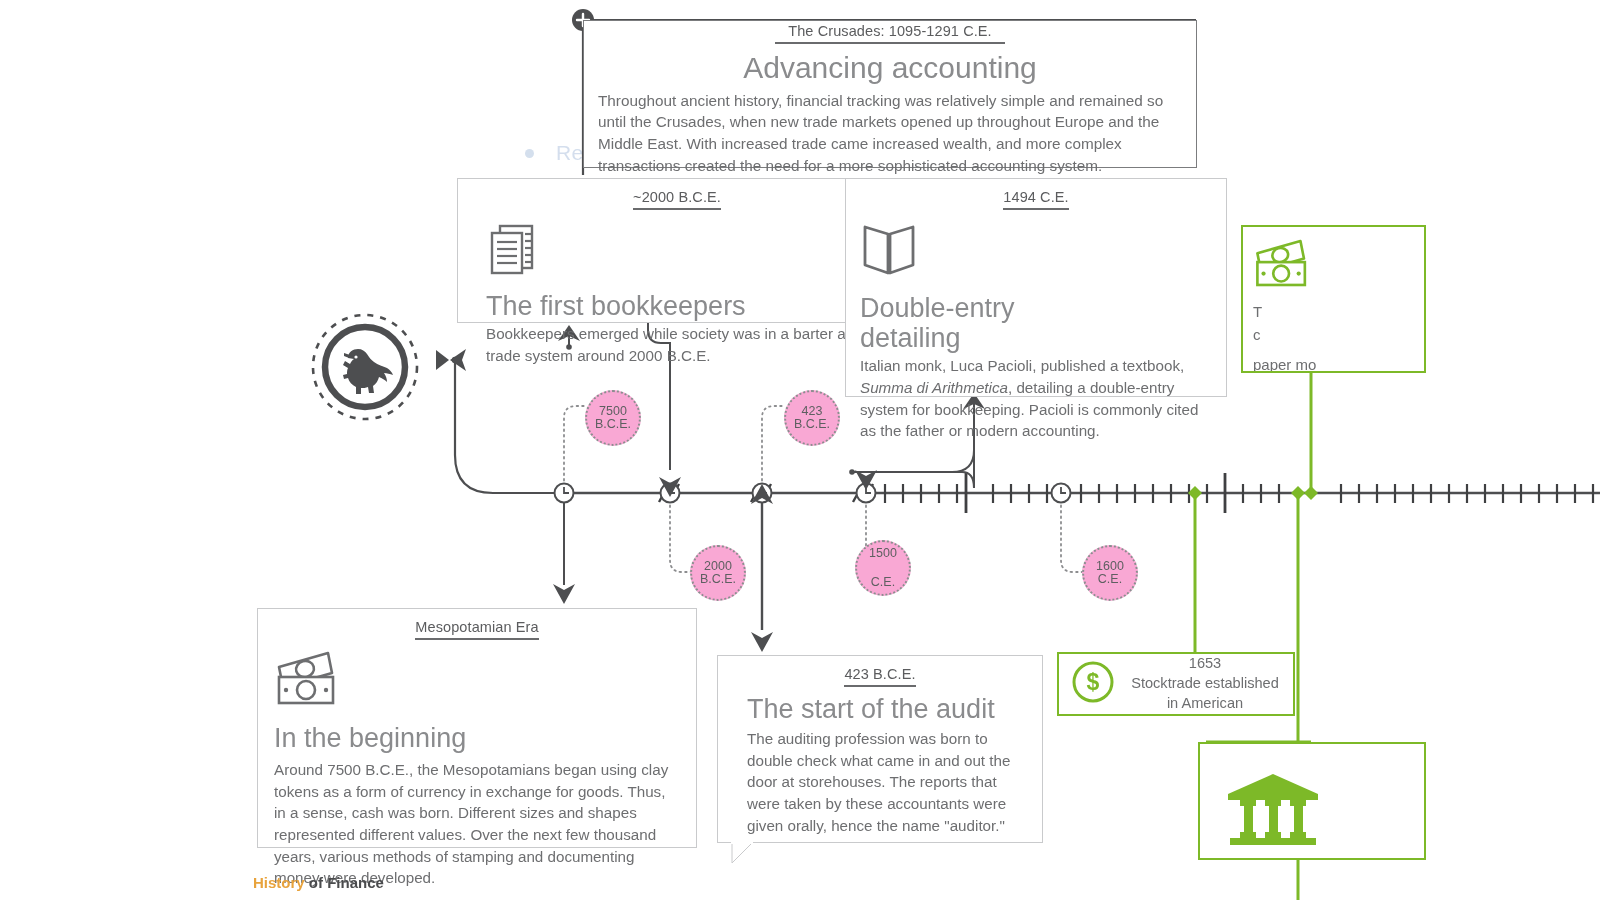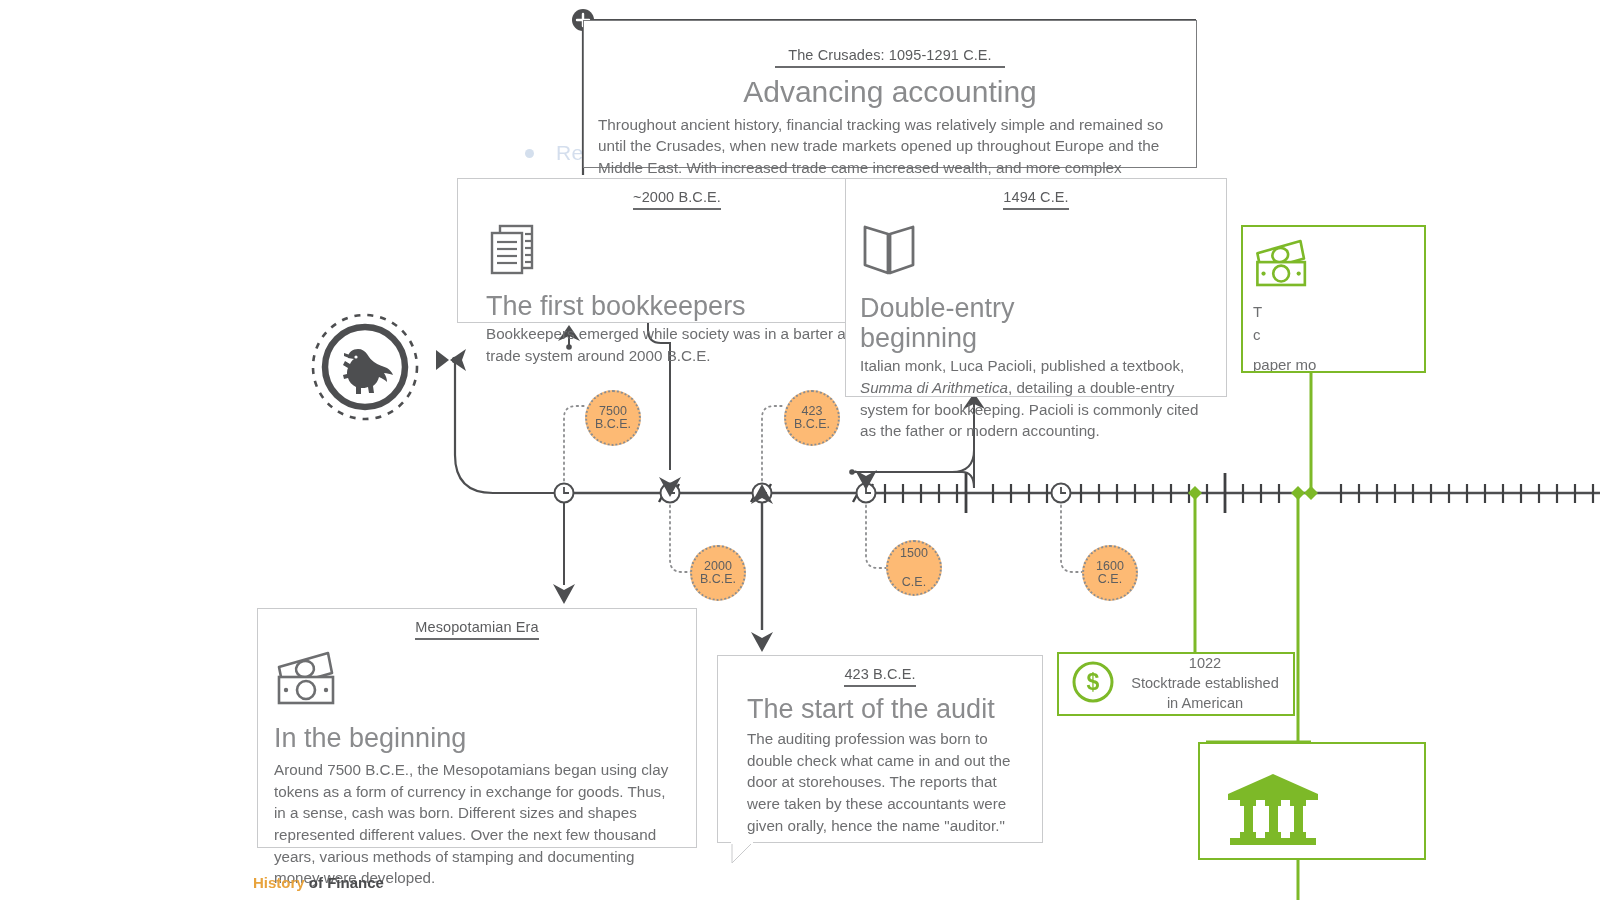--- a/index.html
+++ b/index.html
@@ -36,21 +36,21 @@
   .row{display:flex;align-items:flex-start;gap:10px;flex-direction:column;}
   .icon-slot{flex:0 0 auto;}
   .txt-slot{flex:1 1 auto;}
 
   
   .bubble{
     position:absolute;width:56px;height:56px;border-radius:50%;
     border:2px dotted #8c8d8f;
     display:flex;flex-direction:column;align-items:center;justify-content:center;
     font-size:12.5px;line-height:1.06;color:#5e5f61;text-align:center;
-    background:#fdba74;box-sizing:border-box;
+    background:#f9a8d4;box-sizing:border-box;
   }
 
   
   .watermark{
     position:absolute;font-size:21px;color:#cdd9ea;opacity:.85;
     letter-spacing:.3px;pointer-events:none;white-space:nowrap;
   }
   .wm-dot{
     position:absolute;width:9px;height:9px;border-radius:50%;
     background:#cdd9ea;opacity:.85;
@@ -238,21 +238,21 @@
                  c2,3 3,6 3,9 c-2,-2 -5,-4 -8,-5 c-1,4 -3,7 -6,9
                  l1,7 l-5,0 l-1,-6 c-2,1 -5,1 -7,1 l0,6 l-5,0 l0,-7
                  c-4,-2 -7,-5 -8,-9 l-4,1 l-1,-4 l4,-1 c0,-2 0,-4 1,-6
                  l-5,-3 l2,-4 l5,3 c1,-2 2,-4 4,-5 z"></path>
         <path d="M40,43 l-6,-2 l0,3 l5,2 z"></path>
         <circle cx="46" cy="45" r="1.6" fill="#fff"></circle>
       </g>
     </svg>
   </div>
 
-  <div class="card dark" style="left:583px;top:20px;width:614px;height:148px;padding:26px 14px 12px 14px;">
+  <div class="card dark" style="left:583px;top:20px;width:614px;height:148px;padding:2px 14px 12px 14px;">
     <div class="eyebrow wide">The Crusades: 1095-1291 C.E.</div>
     <div class="headline big" style="text-align:center;margin-bottom:5px;">Advancing accounting</div>
     <div class="body" style="text-align:left;font-size:15.3px;">Throughout ancient history, financial tracking was relatively simple and remained so until the Crusades, when new trade markets opened up throughout Europe and the Middle East. With increased trade came increased wealth, and more complex transactions created the need for a more sophisticated accounting system.</div>
   </div>
 
   <div class="card grey" style="left:457px;top:178px;width:440px;height:145px;padding:10px 28px;">
     <div class="eyebrow">~2000 B.C.E.</div>
     <div class="row">
       <div class="icon-slot">
         <svg width="58" height="60" viewBox="0 0 58 60">
@@ -282,21 +282,21 @@
     <div class="eyebrow">1494 C.E.</div>
     <div class="row">
       <div class="icon-slot">
         <svg width="60" height="62" viewBox="0 0 60 62">
           <path d="M5,10 L28,17 L28,56 L5,48 Z" fill="#fff" stroke="#6d6e70" stroke-width="2.8" stroke-linejoin="round"></path>
           <path d="M53,10 L30,17 L30,56 L53,48 Z" fill="#fff" stroke="#6d6e70" stroke-width="2.8" stroke-linejoin="round"></path>
           <line x1="29" y1="17" x2="29" y2="56" stroke="#6d6e70" stroke-width="2.8"></line>
         </svg>
       </div>
       <div class="txt-slot">
-        <div class="headline" style="max-width:220px;">Double-entry beginning</div>
+        <div class="headline" style="max-width:220px;">Double-entry detailing</div>
         <div class="body">
           <span>Italian monk, Luca Pacioli, published a textbook, </span><em>Summa di Arithmetica</em><span>, detailing a double-entry system for bookkeeping. Pacioli is commonly cited as the father or modern accounting.</span>
         </div>
       </div>
     </div>
   </div>
 
   <div class="card grey" style="left:257px;top:608px;width:440px;height:240px;padding:10px 16px;">
     <div class="eyebrow">Mesopotamian Era</div>
     <div class="row" style="margin-bottom:4px;">
@@ -353,21 +353,21 @@
   </div>
 
   <div class="card green" style="left:1057px;top:652px;width:238px;height:64px;padding:5px 10px;display:flex;align-items:center;gap:10px;">
     <div class="icon-slot">
       <svg width="48" height="48" viewBox="0 0 48 48">
         <circle cx="24" cy="24" r="19" fill="none" stroke="#7db928" stroke-width="3"></circle>
         <text x="24" y="32" text-anchor="middle" font-size="23" fill="#7db928" font-family="Liberation Sans, sans-serif" font-weight="bold">$</text>
       </svg>
     </div>
     <div class="greenbox-text" style="flex:1;">
-      <span class="yr">1022</span>
+      <span class="yr">1653</span>
       <span class="yr">Stocktrade established</span>
       <span class="yr">in American</span>
     </div>
   </div>
 
   <div class="card green" style="left:1198px;top:742px;width:228px;height:118px;overflow:hidden;">
     <div style="position:absolute;left:22px;top:24px;">
       <svg width="102" height="80" viewBox="0 0 102 80">
         <path d="M51,6 L96,26 L96,32 L6,32 L6,26 Z" fill="#7db928"></path>
         <g fill="#7db928">
@@ -391,21 +391,21 @@
     <span>B.C.E.</span>
   </div>
   <div class="bubble" style="left:784px;top:390px;">
     <span>423</span>
     <span>B.C.E.</span>
   </div>
   <div class="bubble" style="left:690px;top:545px;">
     <span>2000</span>
     <span>B.C.E.</span>
   </div>
-  <div class="bubble" style="left:886px;top:540px;gap:16px;">
+  <div class="bubble" style="left:855px;top:540px;gap:16px;">
     <span>1500</span>
     <span>C.E.</span>
   </div>
   <div class="bubble" style="left:1082px;top:545px;">
     <span>1600</span>
     <span>C.E.</span>
   </div>
 
   <div class="footer-brand" style="left:253px;top:874px;">
     <span class="a">History</span>

